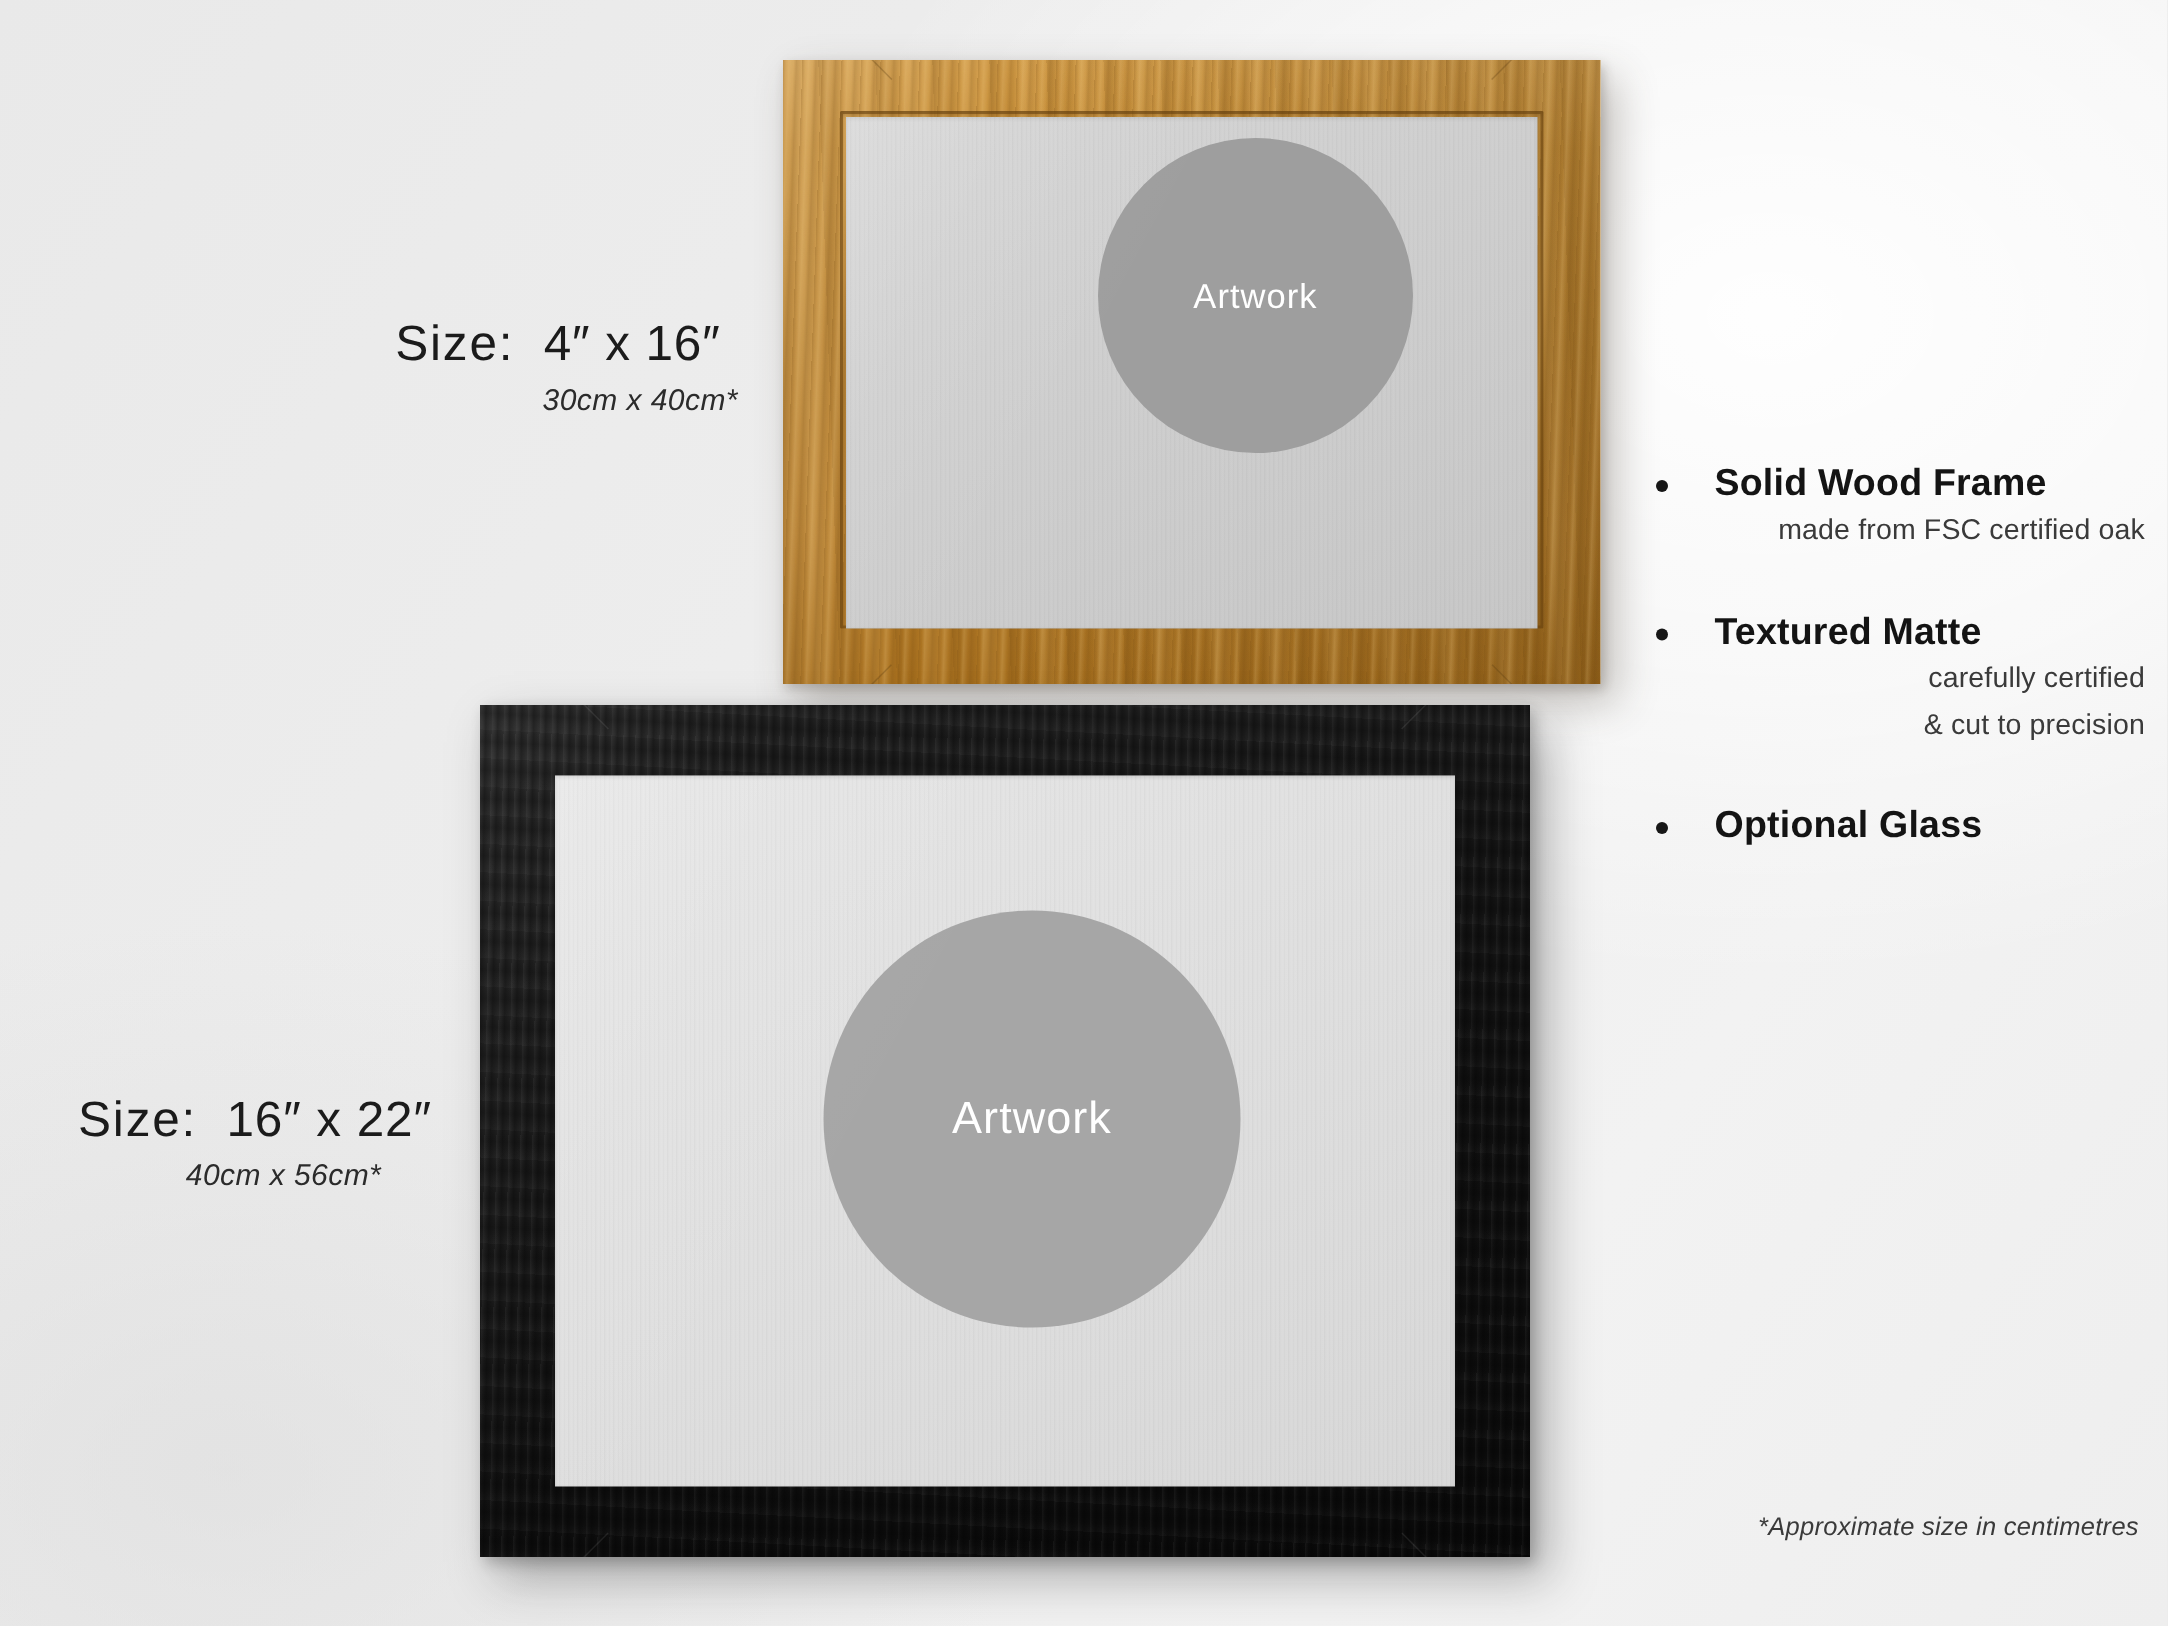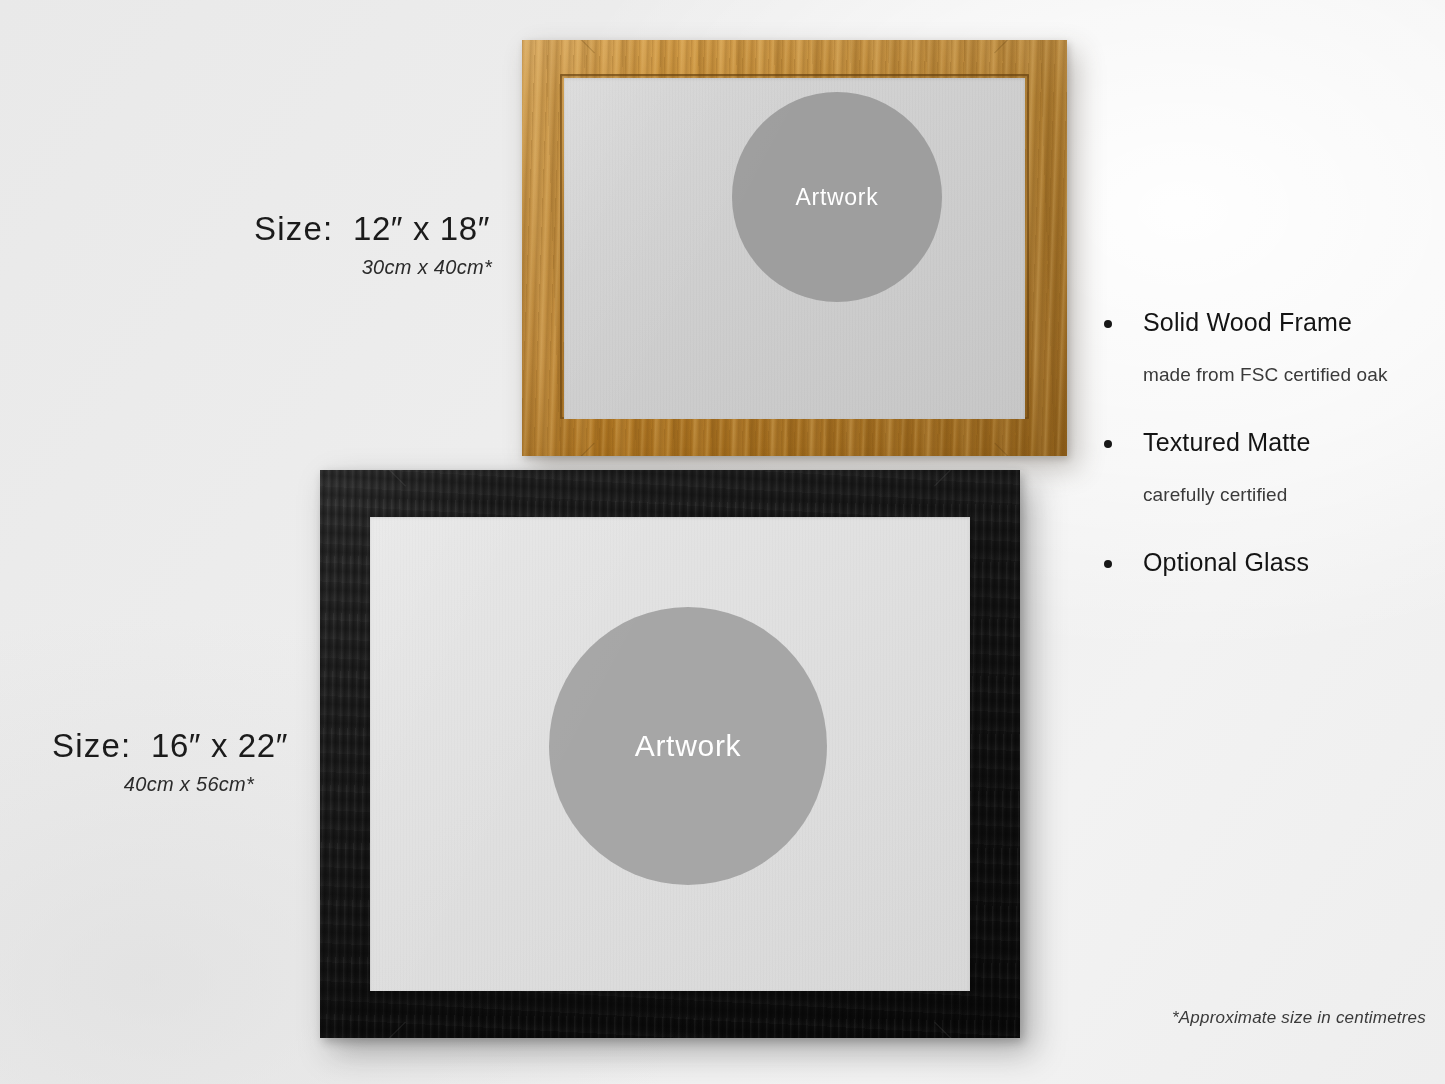--- a/index.html
+++ b/index.html
@@ -34,28 +34,28 @@
 
   
   #features{position:absolute;left:1100px;top:308px;width:330px;}
   .feat{position:relative;margin-bottom:37px;}
   .feat:last-child{margin-bottom:0;}
   .feat .dot{
     position:absolute;left:4px;top:12px;width:8px;height:8px;border-radius:50%;
     background:#171717;
   }
   .feat .f-title{
-    margin-left:43px;font-size:25px;font-weight:400;color:#141414;
+    margin-left:43px;font-size:25px;font-weight:700;color:#141414;
     letter-spacing:.15px;line-height:1.12;white-space:nowrap;
   }
   .feat .f-line{
     margin-left:43px;font-size:19px;font-weight:400;color:#3a3a3a;
     letter-spacing:.1px;line-height:1.62;white-space:nowrap;
   }
-  .feat .f-lines{margin-top:24px;}
+  .feat .f-lines{margin-top:3px;text-align:right;}
 
   #footnote{
     position:absolute;left:1172px;top:1008px;
     font-size:17px;font-style:italic;color:#3a3a3a;letter-spacing:.2px;white-space:nowrap;
   }
 
   
   .frame{position:absolute;box-sizing:border-box;}
   .frame .wood{position:absolute;inset:0;overflow:hidden;}
   .mat{position:absolute;overflow:hidden;}
@@ -180,21 +180,21 @@
       <div class="circle" id="circle-black">
         <span>Artwork</span>
       </div>
       <div class="glass-sheen"></div>
     </div>
   </div>
 
   <div class="size-block" id="size-a">
     <div class="size-main">
       <span class="lead">Size:</span>&nbsp;
-      <span>12″ x 18″</span>
+      <span>4″ x 16″</span>
     </div>
     <div class="size-sub">30cm x 40cm*</div>
   </div>
 
   <div class="size-block" id="size-b">
     <div class="size-main">
       <span class="lead">Size:</span>&nbsp;
       <span>16″ x 22″</span>
     </div>
     <div class="size-sub">40cm x 56cm*</div>
@@ -209,20 +209,21 @@
         <div class="f-line">made from FSC certified oak</div>
       </div>
     </div>
 
 
     <div class="feat">
       <span class="dot"></span>
       <div class="f-title">Textured Matte</div>
       <div class="f-lines">
         <div class="f-line">carefully certified</div>
+        <div class="f-line">&amp; cut to precision</div>
       </div>
     </div>
 
     <div class="feat">
       <span class="dot"></span>
       <div class="f-title">Optional Glass</div>
     </div>
 
   </div>
 

